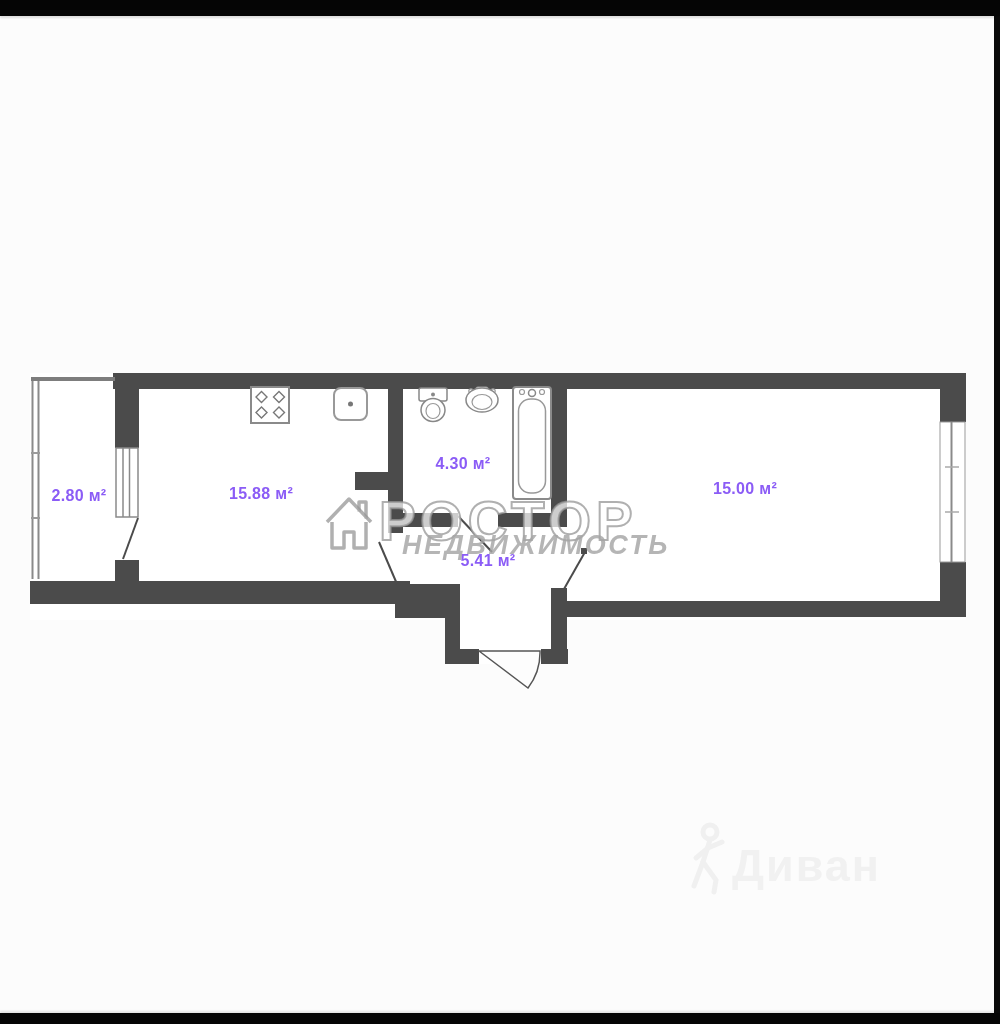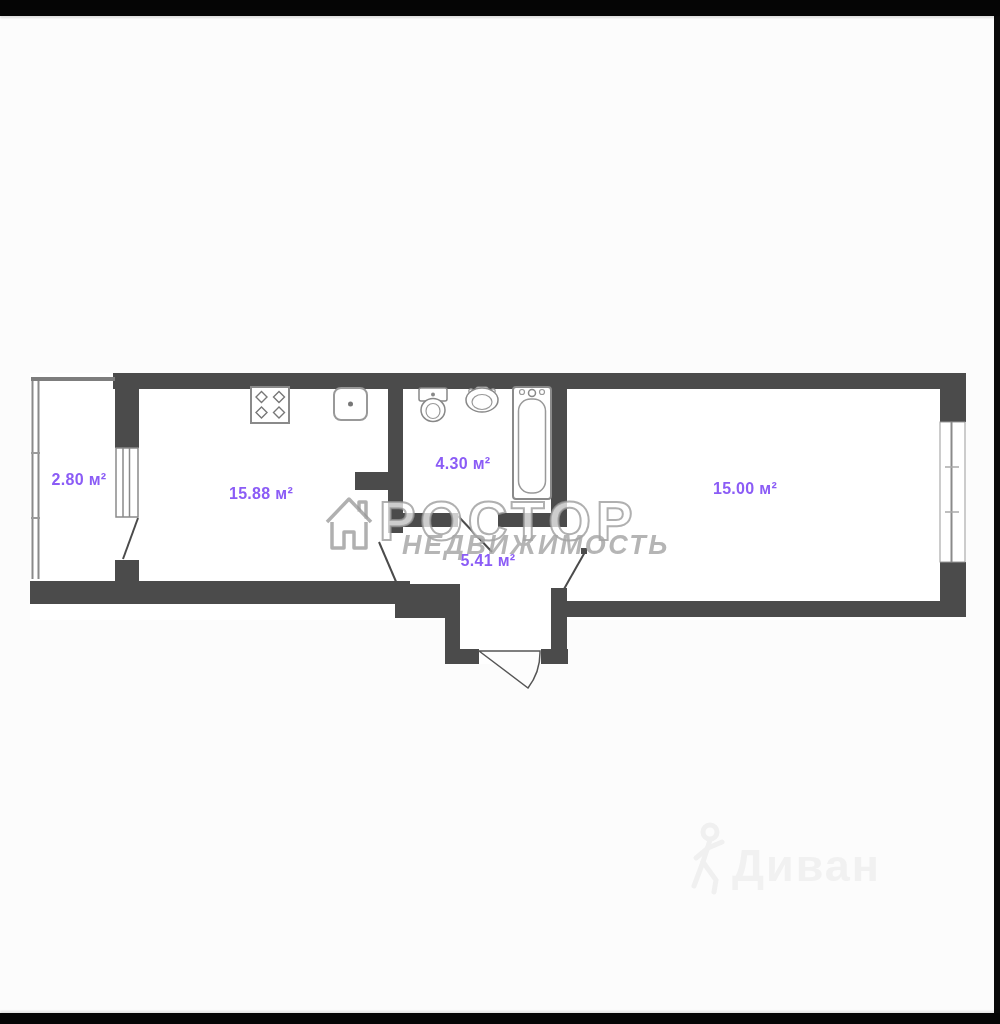--- a/index.html
+++ b/index.html
@@ -160,21 +160,21 @@
   </g>
   <g fill="#ffffff">
     <rect x="513" y="387" width="38" height="112" rx="3" stroke="#8a8a8a" stroke-width="2"></rect>
     <rect x="518.5" y="399" width="27" height="94" rx="12" stroke="#999999" stroke-width="1.5" fill="none"></rect>
     <circle cx="522" cy="392" r="2.5" stroke="#999999" stroke-width="1.2"></circle>
     <circle cx="542" cy="392" r="2.5" stroke="#999999" stroke-width="1.2"></circle>
     <circle cx="532" cy="393" r="3.5" stroke="#888888" stroke-width="1.5"></circle>
   </g>
 </svg>
 
-<div class="room-label" style="left:79px;top:480px">2.80 м²</div>
+<div class="room-label" style="left:79px;top:496px">2.80 м²</div>
 <div class="room-label" style="left:261px;top:494px">15.88 м²</div>
 <div class="room-label" style="left:463px;top:464px">4.30 м²</div>
 <div class="room-label" style="left:488px;top:561px">5.41 м²</div>
 <div class="room-label" style="left:745px;top:489px">15.00 м²</div>
 
 <div id="watermark-agency">
   <span style="margin-right:6px;">
     <svg width="48" height="58" viewBox="0 0 48 58">
       <g stroke="rgba(150,150,150,0.75)" stroke-width="3.5" fill="rgba(255,255,255,0.6)" stroke-linejoin="round">
         <path d="M34,18 V8 H41 V25"></path>

